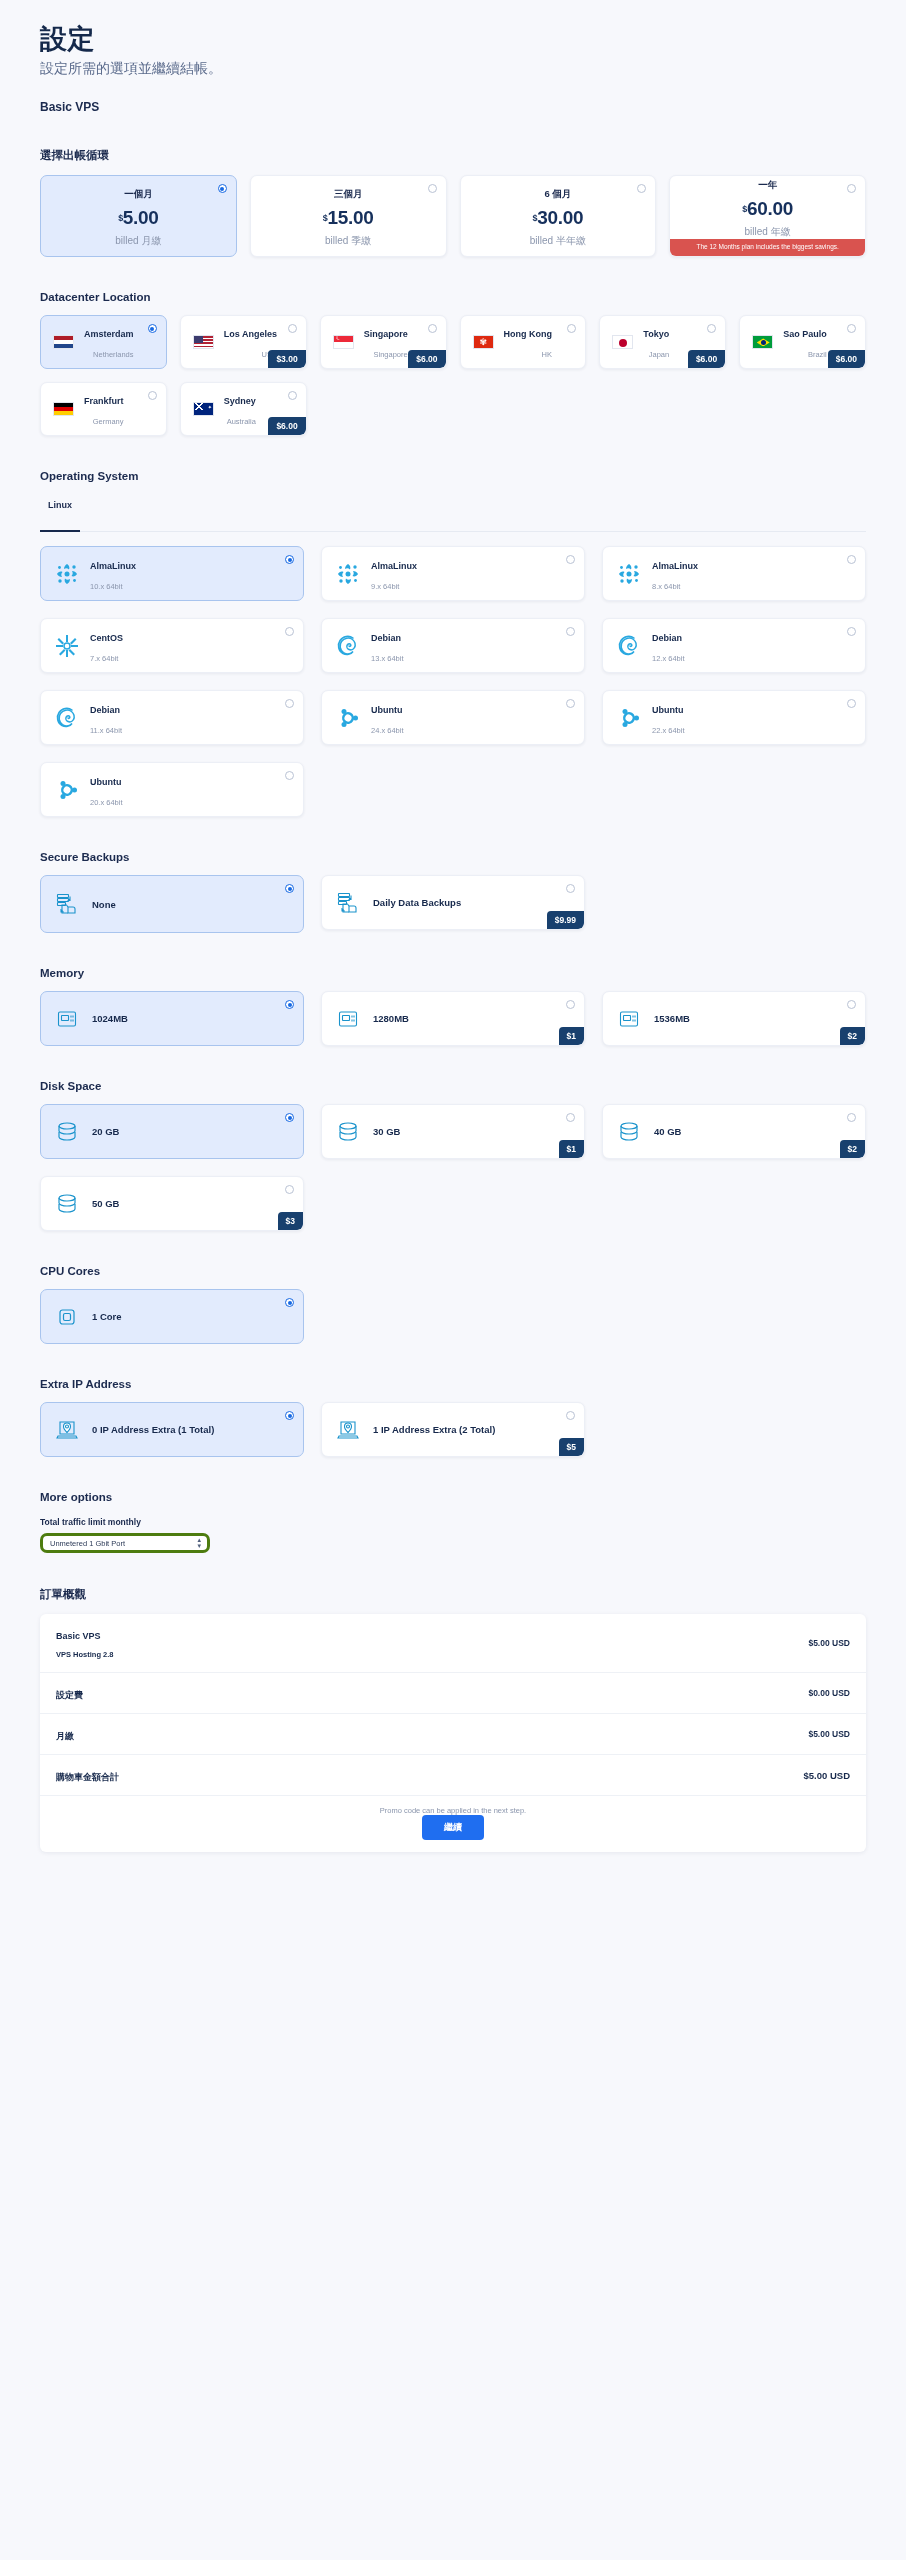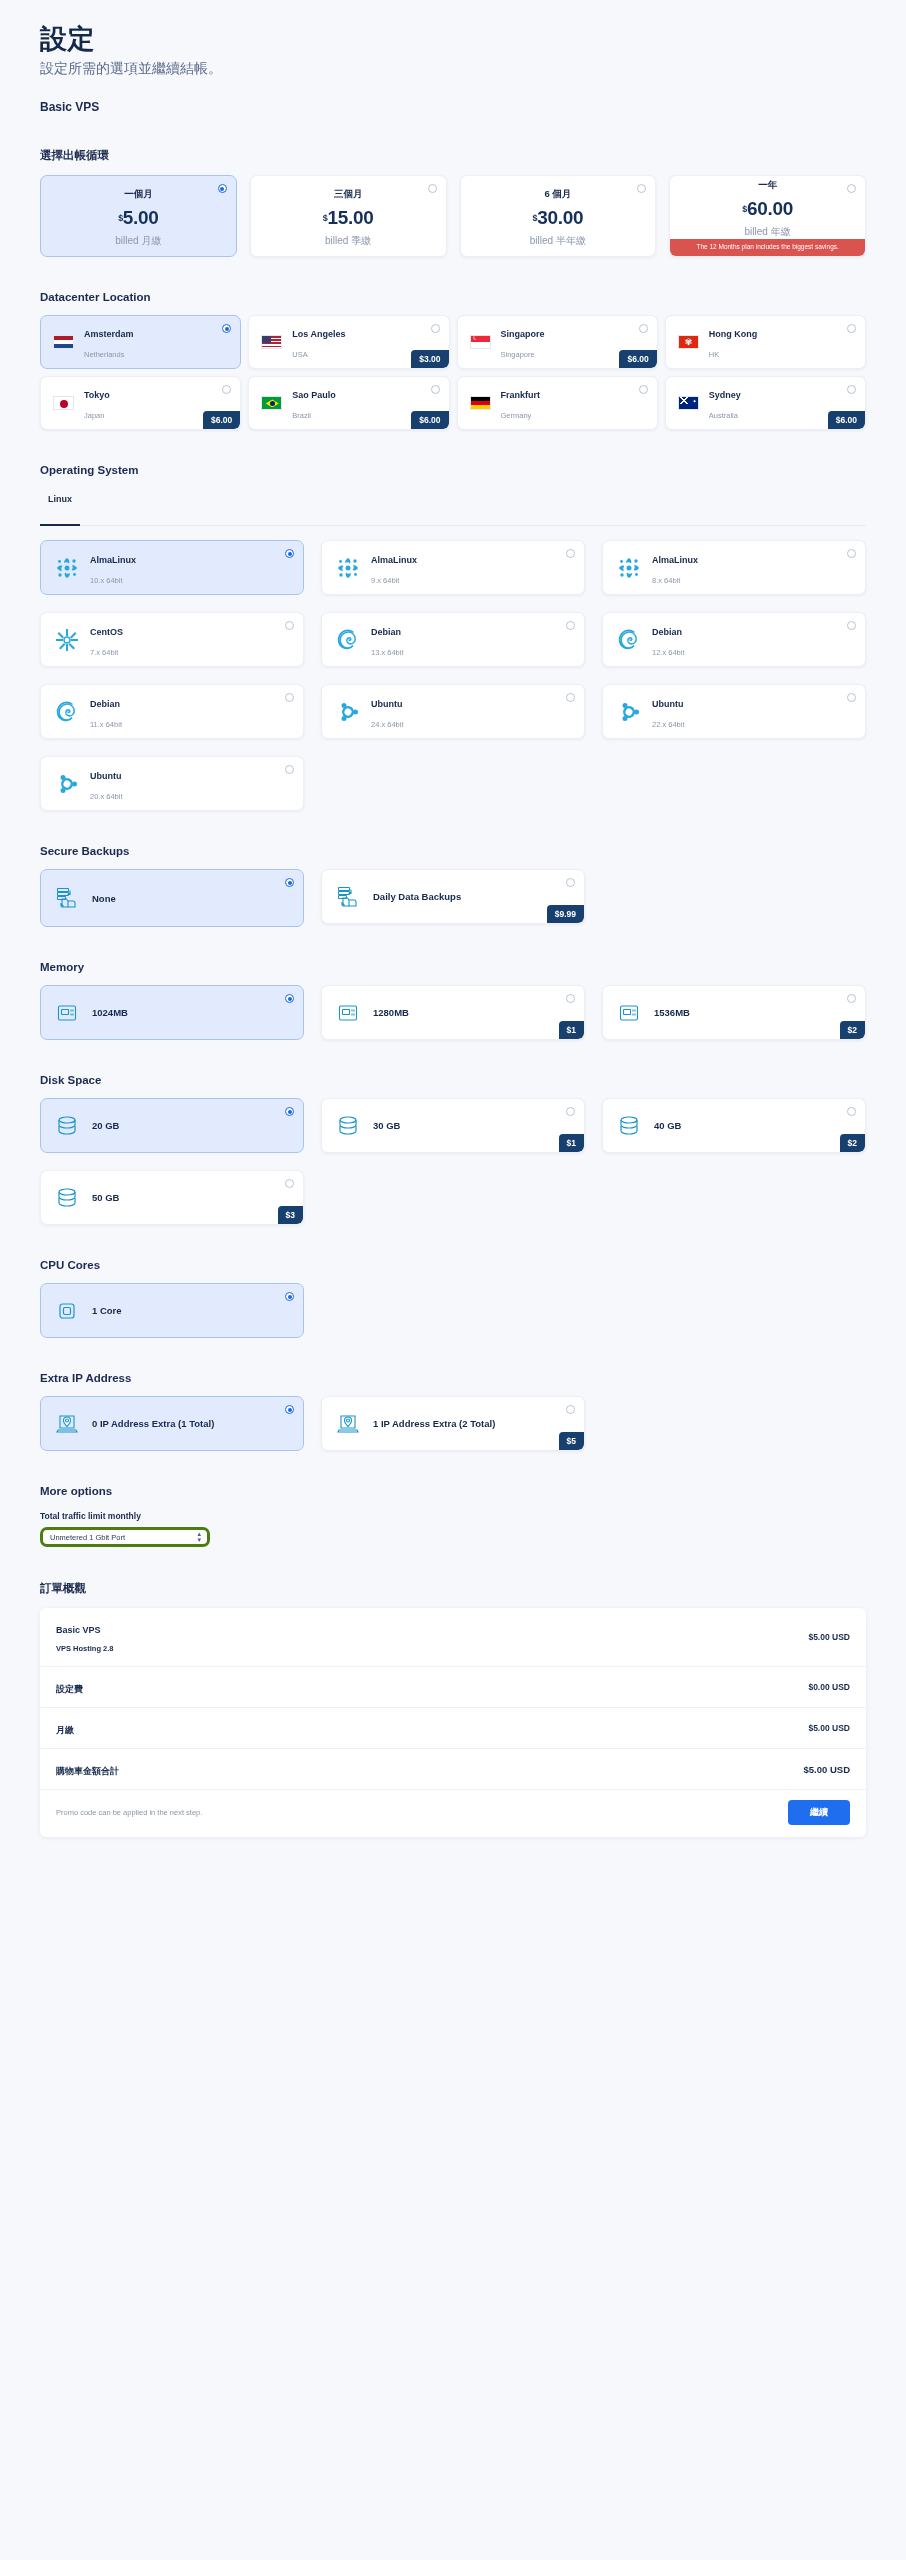--- a/index.html
+++ b/index.html
@@ -111,22 +111,23 @@
   .cycle-banner {
     position: absolute; left: 0; right: 0; bottom: 0;
     background: #d9534f; color: #fff;
     font-size: 6.5px; line-height: 1.35;
     text-align: center; padding: 4px 6px;
   }
 
   
   .dc-grid {
     display: grid;
-    grid-template-columns: repeat(4, 1fr);
-    gap: 7px;
+    grid-template-columns: repeat(6, 1fr);
+    gap: 13px;
+    text-align: right;
   }
   .dc-card { height: 54px; display: flex; align-items: center; padding: 0 12px; }
   .flag {
     width: 21px; height: 14px; flex: 0 0 21px;
     border: 1px solid #e2e6ef;
     margin-right: 10px;
     overflow: hidden; position: relative;
   }
   .dc-text { line-height: 1.25; }
   .dc-city { font-size: 9px; font-weight: bold; color: #17294c; }
@@ -217,20 +218,21 @@
     border-bottom: 1px solid #eef1f6;
   }
   .sum-row:first-child { padding: 11px 16px 11px 16px; }
   .sum-name { font-size: 9px; font-weight: bold; color: #17294c; }
   .sum-sub { font-size: 7.5px; font-weight: bold; color: #17294c; margin-top: 3px; }
   .sum-val { font-size: 8.5px; font-weight: bold; color: #17294c; }
   .sum-row.total .sum-val { font-size: 9.5px; }
   .sum-foot {
     display: flex; align-items: center; justify-content: space-between;
     padding: 10px 16px 12px 16px;
+    flex-direction: column;
   }
   .promo { font-size: 7.5px; color: #8b96ad; }
   .btn-primary {
     background: #1f6ef0; color: #fff;
     font-size: 9px; font-weight: bold;
     border: none; border-radius: 4px;
     padding: 6px 22px;
     cursor: pointer;
   }
 </style>

